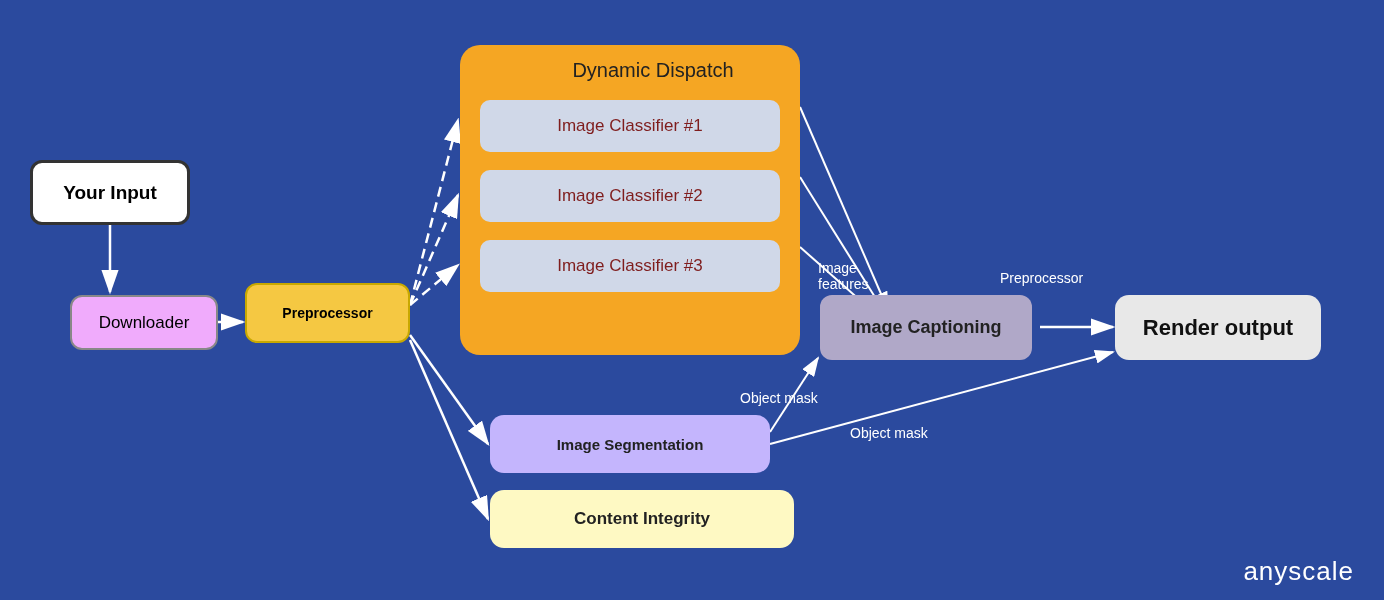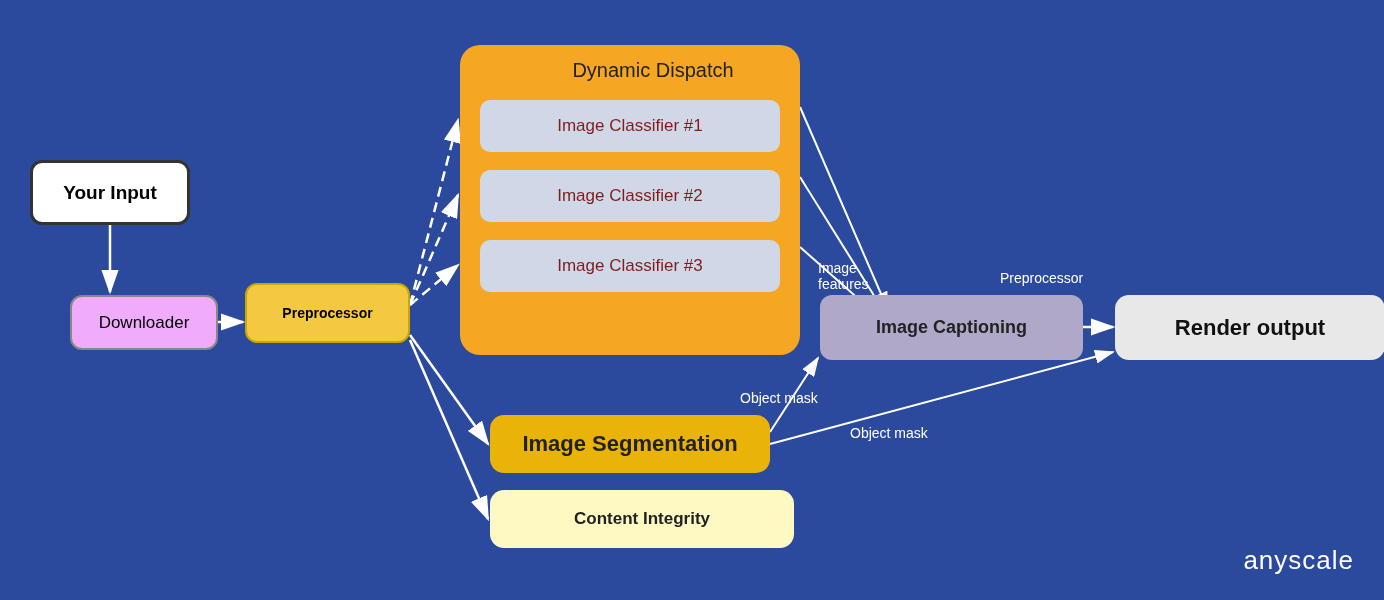--- a/index.html
+++ b/index.html
@@ -94,54 +94,54 @@
       font-weight: 500;
       color: #7f1d1d;
     }
     .classifier-1 { top: 55px; }
     .classifier-2 { top: 125px; }
     .classifier-3 { top: 195px; }
 
     .node-image-captioning {
       left: 820px;
       top: 295px;
-      width: 263px;
+      width: 212px;
       height: 65px;
       background: #b0a8c8;
       border-radius: 12px;
       font-size: 18px;
       font-weight: 600;
       color: #222;
     }
     .node-image-segmentation {
       left: 490px;
       top: 415px;
       width: 280px;
       height: 58px;
-      background: #eab308;
+      background: #c4b5fd;
       border-radius: 14px;
-      font-size: 22px;
+      font-size: 15px;
       font-weight: 600;
       color: #222;
     }
     .node-content-integrity {
       left: 490px;
       top: 490px;
       width: 304px;
       height: 58px;
       background: #fef9c3;
       border-radius: 14px;
       font-size: 17px;
       font-weight: 600;
       color: #222;
     }
     .node-render-output {
       left: 1115px;
       top: 295px;
-      width: 270px;
+      width: 206px;
       height: 65px;
       background: #e8e8e8;
       border-radius: 14px;
       font-size: 22px;
       font-weight: 800;
       color: #111;
     }
     
     .arrows-svg {
       position: absolute;
@@ -170,21 +170,21 @@
       left: 740px;
       top: 390px;
     }
     .label-object-mask-2 {
       left: 850px;
       top: 425px;
     }
     
     .anyscale-brand {
       position: absolute;
-      bottom: 24px;
+      bottom: 13px;
       right: 30px;
       color: white;
       font-size: 26px;
       font-weight: 400;
       font-family: 'Arial', sans-serif;
       letter-spacing: 1px;
     }
   </style>
 </head>
 <body>

